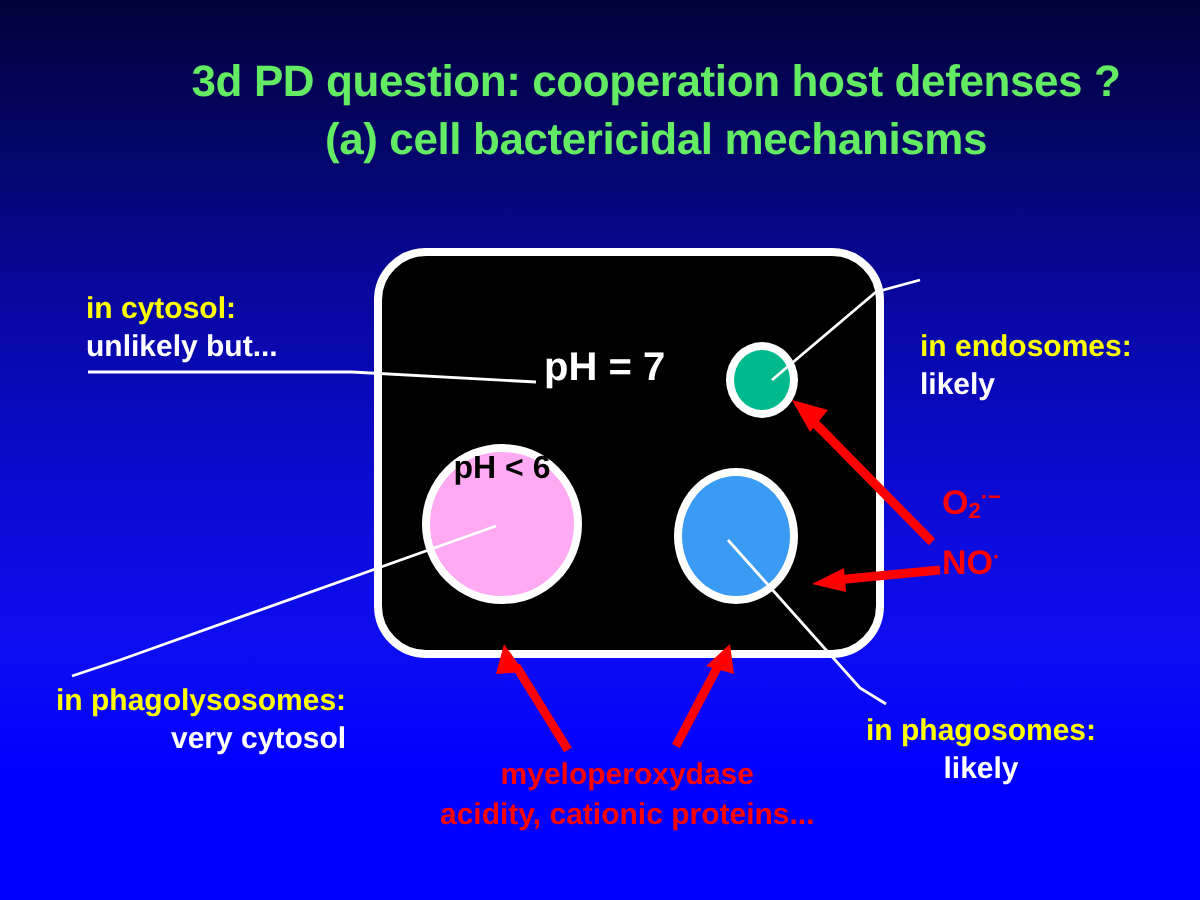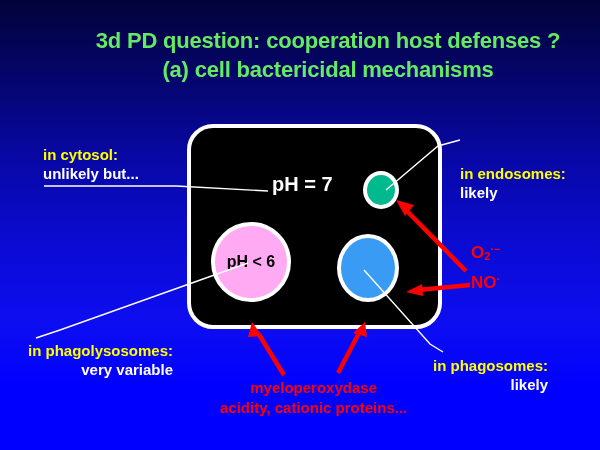--- a/index.html
+++ b/index.html
@@ -53,21 +53,21 @@
     box-sizing: border-box;
   }
 
   
   .organelle {
     position: absolute;
     border: 4px solid #ffffff;
     border-radius: 50%;
     box-sizing: border-box;
     display: flex;
-    align-items: center;
+    align-items: flex-start;
     justify-content: center;
   }
   #endosome {
     left: 363px;
     top: 171px;
     width: 36px;
     height: 38px;
     background: #00b98c;
   }
   #phagolysosome {
@@ -110,21 +110,21 @@
     font-weight: bold;
     line-height: 19px;
     white-space: nowrap;
   }
   .annot .hd { color: #ffff00; display: block; }
   .annot .sb { color: #ffffff; display: block; }
 
   #lbl-cytosol        { left: 43px;  top: 145px; text-align: left; }
   #lbl-endosomes      { left: 460px; top: 121px; text-align: left; margin-top: 43px; }
   #lbl-phagolysosomes { left: 28px;  top: 341px; text-align: right; }
-  #lbl-phagosomes     { left: 433px; top: 356px; text-align: right; }
+  #lbl-phagosomes     { left: 433px; top: 356px; text-align: center; }
 
   
   #lbl-ros {
     position: absolute;
     left: 471px;
     top: 238px;
     color: #ff0000;
     font-size: 17px;
     font-weight: bold;
     line-height: 23px;
@@ -178,21 +178,21 @@
     <span class="sb">unlikely but...</span>
   </div>
 
   <div class="annot" id="lbl-endosomes">
     <span class="hd">in endosomes:</span>
     <span class="sb">likely</span>
   </div>
 
   <div class="annot" id="lbl-phagolysosomes">
     <span class="hd">in phagolysosomes:</span>
-    <span class="sb">very variable</span>
+    <span class="sb">very cytosol</span>
   </div>
 
   <div class="annot" id="lbl-phagosomes">
     <span class="hd">in phagosomes:</span>
     <span class="sb">likely</span>
   </div>
 
   <div id="lbl-ros">
     <div><span>O</span><sub>2</sub><sup>·−</sup></div>
     <div><span>NO</span><sup>·</sup></div>

